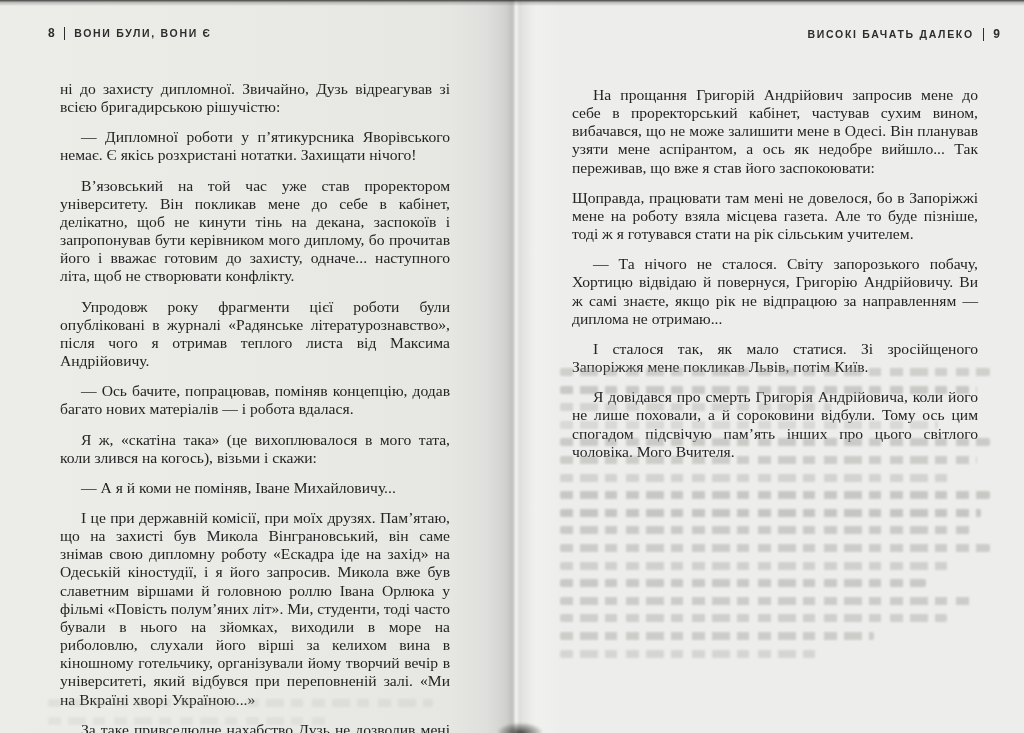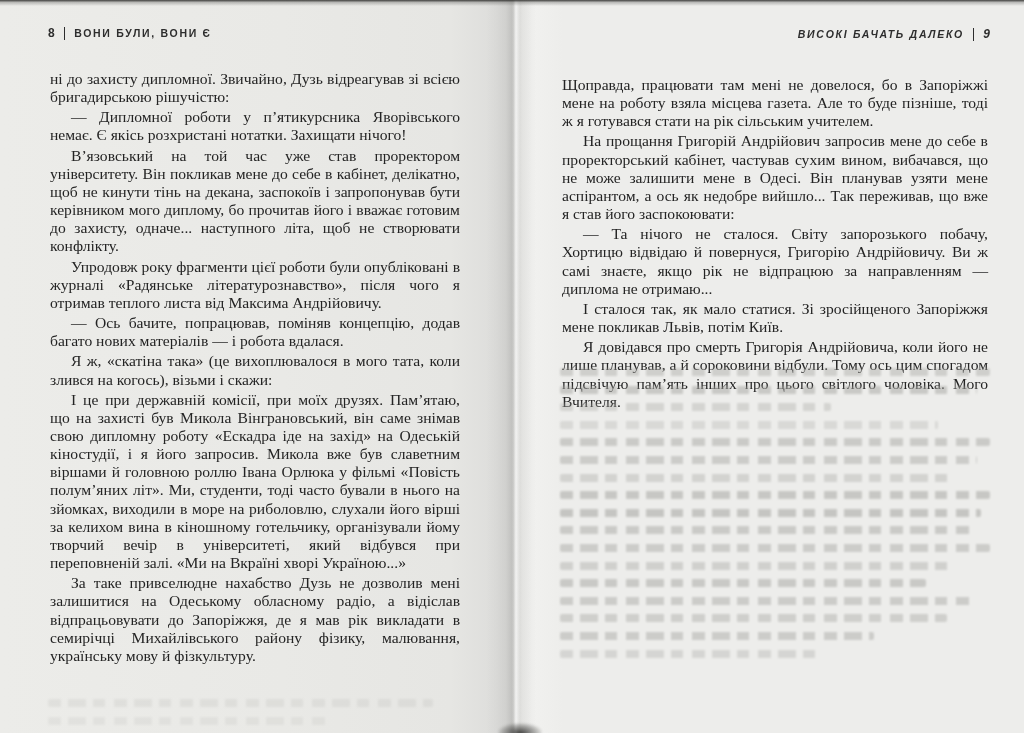--- a/index.html
+++ b/index.html
@@ -34,30 +34,30 @@
     background: radial-gradient(ellipse at 50% 70%, rgba(30,30,28,.8) 0%, rgba(30,30,28,.25) 55%, rgba(30,30,28,0) 75%);
     filter: blur(1px);
   }
   .running-header {
     position:absolute; top:26px; display:flex; align-items:center; gap:9px;
     font-family:"Liberation Sans", sans-serif; font-weight:bold;
     font-size:10.5px; letter-spacing:1.7px; color: var(--header-ink, #2d2d2d);
     white-space:nowrap;
   }
   .running-header.hleft { left:48px; }
-  .running-header.hright { right:34px; top:27px;font-style:italic; }
+  .running-header.hright { right:24px; top:27px; }
   .pagenum { font-size:12px; letter-spacing:0; }
   .hdr-sep { display:inline-block; width:1.5px; height:13px; background:var(--header-ink, #2d2d2d); }
   .body-text {
     position:absolute; text-align:justify; color: var(--ink, #242424);
     font-size:15.6px; line-height:18.15px;
   }
   .body-left  { left:48px; top:68px;  width:414px; }
   .body-right { left:48px; top:74px; width:430px; }
-  .para { margin:2px; }
+  .para { margin:12px; }
   .para.indent { text-indent:21px; }
   .bleed { position:absolute; pointer-events:none; }
   .bleed-right { left:48px; top:368px; width:430px; }
   .bleed-left  { left:48px; top:699px; width:414px; }
   .bleed-line {
     height:8px; margin-bottom:9.6px; border-radius:2px;
     background: repeating-linear-gradient(90deg,
       var(--bleed, #a6a6a2) 0 13px, transparent 13px 20px,
       var(--bleed, #a6a6a2) 20px 38px, transparent 38px 45px,
       var(--bleed, #a6a6a2) 45px 57px, transparent 57px 66px);
@@ -75,41 +75,42 @@
       <span class="hdr-sep"></span>
       <span class="hdr-title">ВОНИ БУЛИ, ВОНИ Є</span>
     </div>
     <div class="body-text body-left" id="left-body">
         <p class="para">ні до захисту дипломної. Звичайно, Дузь відреагував зі всією бригадирською рішучістю:</p>
         <p class="para indent">— Дипломної роботи у п’ятикурсника Яворівського немає. Є якісь розхристані нотатки. Захищати нічого!</p>
         <p class="para indent">В’язовський на той час уже став проректором університету. Він покликав мене до себе в кабінет, делікатно, щоб не кинути тінь на декана, заспокоїв і запропонував бути керівником мого диплому, бо прочитав його і вважає готовим до захисту, одначе... наступного літа, щоб не створювати конфлікту.</p>
         <p class="para indent">Упродовж року фрагменти цієї роботи були опубліковані в журналі «Радянське літературознавство», після чого я отримав теплого листа від Максима Андрійовичу.</p>
         <p class="para indent">— Ось бачите, попрацював, поміняв концепцію, додав багато нових матеріалів — і робота вдалася.</p>
         <p class="para indent">Я ж, «скатіна така» (це вихоплювалося в мого тата, коли злився на когось), візьми і скажи:</p>
+        <p class="para indent">— А я й коми не поміняв, Іване Михайловичу...</p>
         <p class="para indent">І це при державній комісії, при моїх друзях. Пам’ятаю, що на захисті був Микола Вінграновський, він саме знімав свою дипломну роботу «Ескадра іде на захід» на Одеській кіностудії, і я його запросив. Микола вже був славетним віршами й головною роллю Івана Орлюка у фільмі «Повість полум’яних літ». Ми, студенти, тоді часто бували в нього на зйомках, виходили в море на риболовлю, слухали його вірші за келихом вина в кіношному готельчику, організували йому творчий вечір в університеті, який відбувся при переповненій залі. «Ми на Вкраїні хворі Україною...»</p>
         <p class="para indent">За таке привселюдне нахабство Дузь не дозволив мені залишитися на Одеському обласному радіо, а відіслав відпрацьовувати до Запоріжжя, де я мав рік викладати в семирічці Михайлівського району фізику, малювання, українську мову й фізкультуру.</p>
       </div>
     <div class="bleed bleed-left" id="left-bleed">
         <div class="bleed-line" style="width: 93%; opacity: 0.16;"></div>
         <div class="bleed-line" style="width: 68%; opacity: 0.13;"></div>
       </div>
   </div>
 
   <div class="page page-right">
     <div class="running-header hright">
       <span class="hdr-title">ВИСОКІ БАЧАТЬ ДАЛЕКО</span>
       <span class="hdr-sep"></span>
       <span class="pagenum">9</span>
     </div>
     <div class="body-text body-right" id="right-body">
+        <p class="para indent">На прощання Григорій Андрійович запросив мене до себе в проректорський кабінет, частував сухим вином, вибачався, що не може залишити мене в Одесі. Він планував узяти мене аспірантом, а ось як недобре вийшло... Так переживав, що вже я став його заспокоювати:</p>
         <p class="para">Щоправда, працювати там мені не довелося, бо в Запоріжжі мене на роботу взяла місцева газета. Але то буде пізніше, тоді ж я готувався стати на рік сільським учителем.</p>
-        <p class="para indent">На прощання Григорій Андрійович запросив мене до себе в проректорський кабінет, частував сухим вином, вибачався, що не може залишити мене в Одесі. Він планував узяти мене аспірантом, а ось як недобре вийшло... Так переживав, що вже я став його заспокоювати:</p>
         <p class="para indent">— Та нічого не сталося. Світу запорозького побачу, Хортицю відвідаю й повернуся, Григорію Андрійовичу. Ви ж самі знаєте, якщо рік не відпрацюю за направленням — диплома не отримаю...</p>
         <p class="para indent">І сталося так, як мало статися. Зі зросійщеного Запоріжжя мене покликав Львів, потім Київ.</p>
-        <p class="para indent">Я довідався про смерть Григорія Андрійовича, коли його не лише планував, а й сороковини відбули. Тому ось цим спогадом підсвічую пам’ять інших про цього світлого чоловіка. Мого Вчителя.</p>
+        <p class="para indent">Я довідався про смерть Григорія Андрійовича, коли його не лише поховали, а й сороковини відбули. Тому ось цим спогадом підсвічую пам’ять інших про цього світлого чоловіка. Мого Вчителя.</p>
       </div>
     <div class="bleed bleed-right" id="right-bleed">
         <div class="bleed-line" style="width: 100%; opacity: 0.42;"></div>
         <div class="bleed-line" style="width: 97%; opacity: 0.5;"></div>
         <div class="bleed-line" style="width: 63%; opacity: 0.35;"></div>
         <div class="bleed-line" style="width: 88%; opacity: 0.28;"></div>
         <div class="bleed-line" style="width: 100%; opacity: 0.48;"></div>
         <div class="bleed-line" style="width: 97%; opacity: 0.46;"></div>
         <div class="bleed-line" style="width: 91%; opacity: 0.36;"></div>
         <div class="bleed-line" style="width: 100%; opacity: 0.52;"></div>

